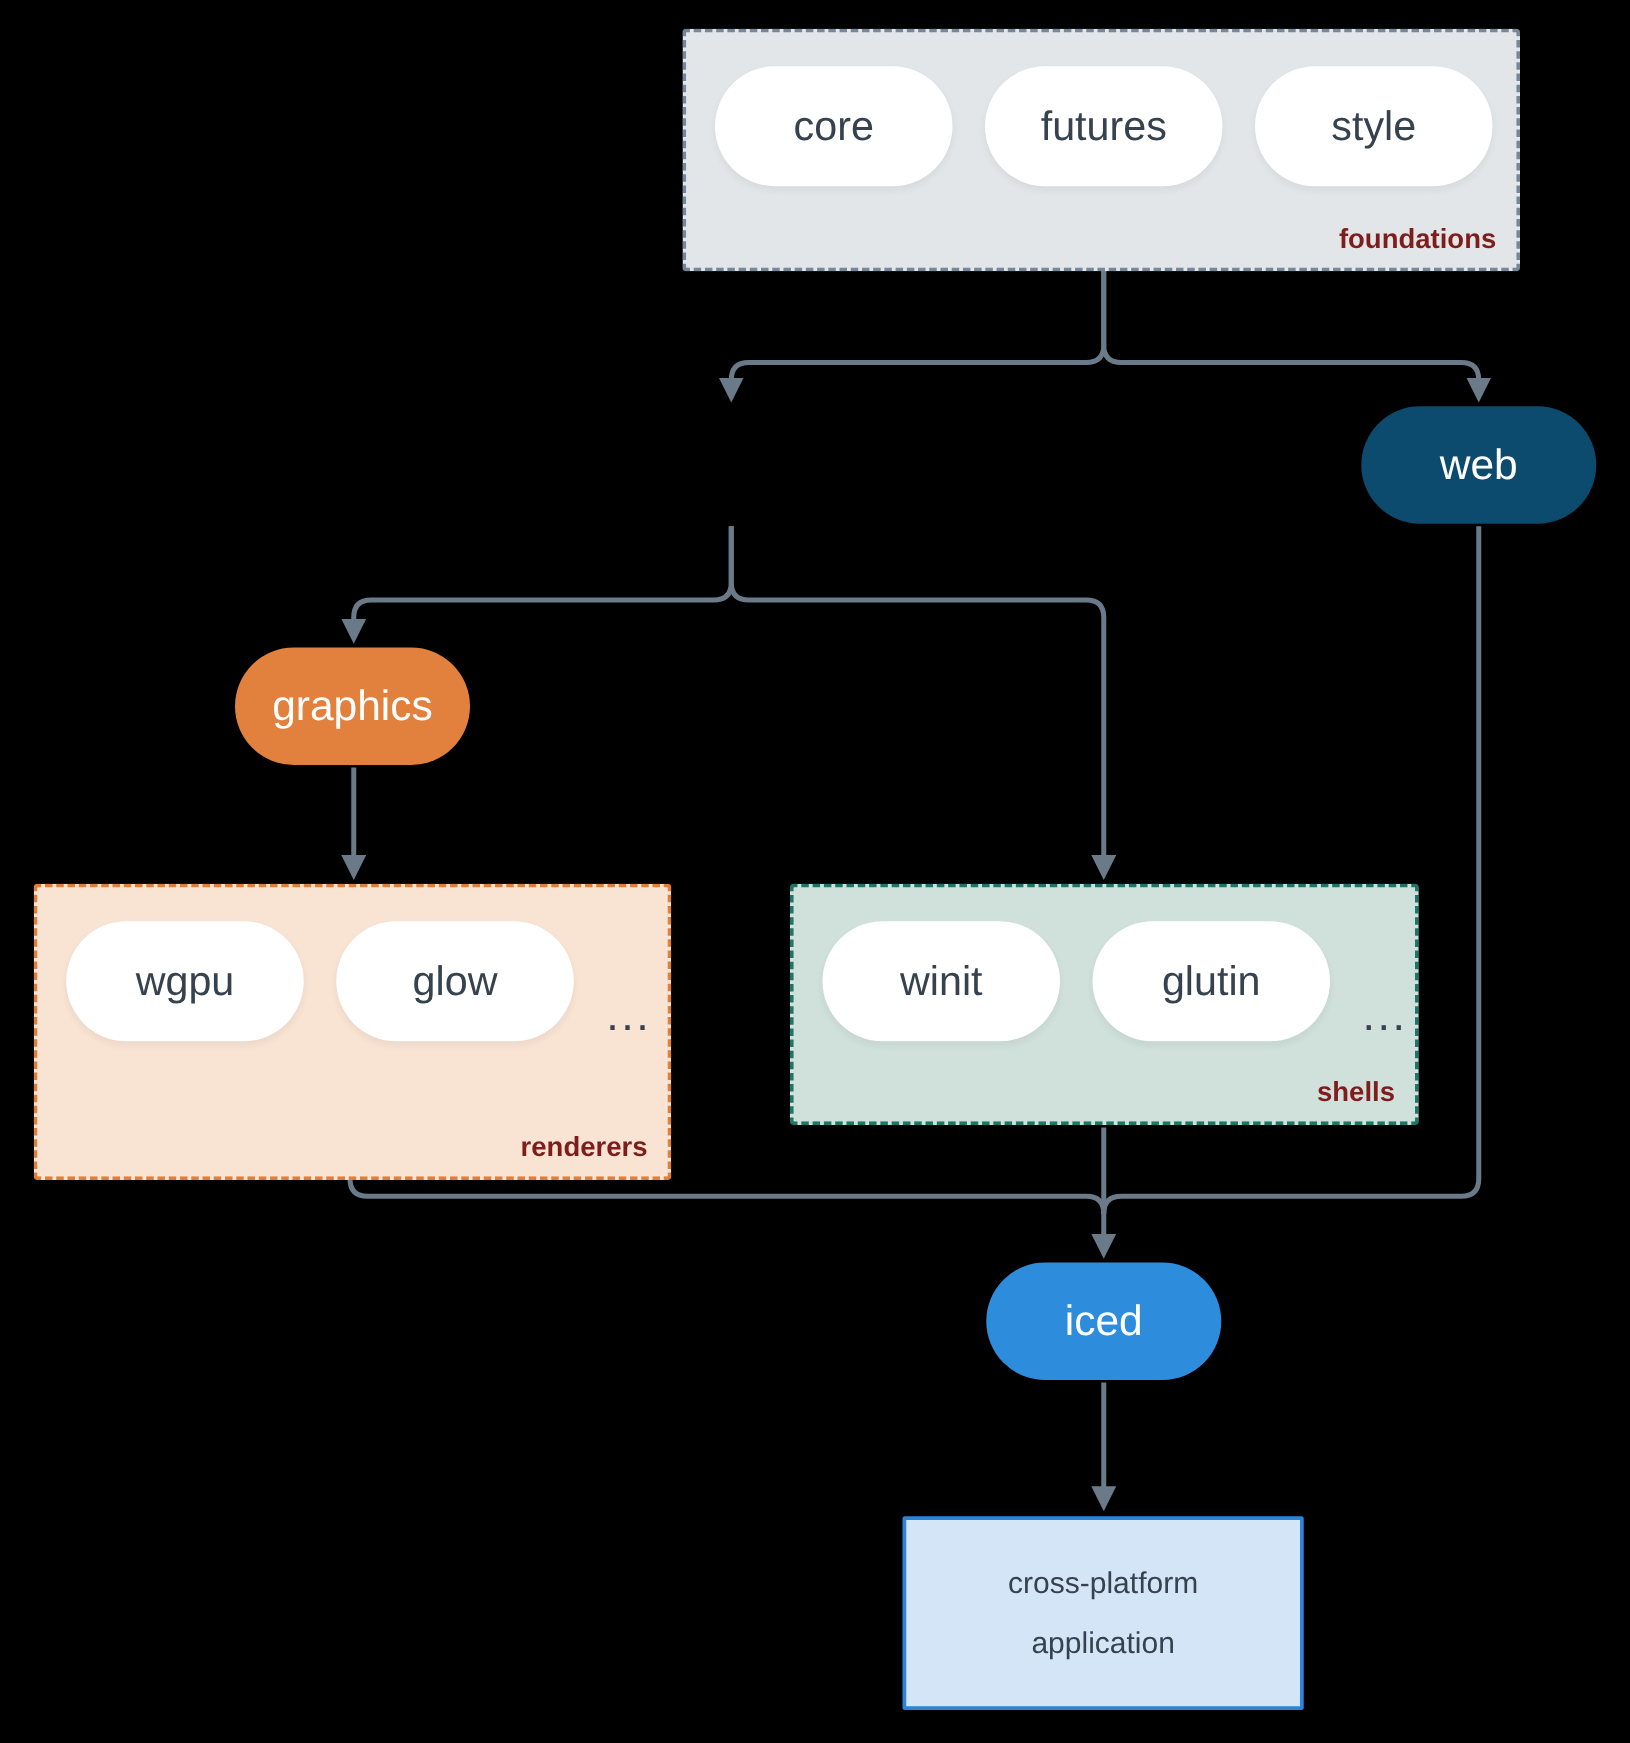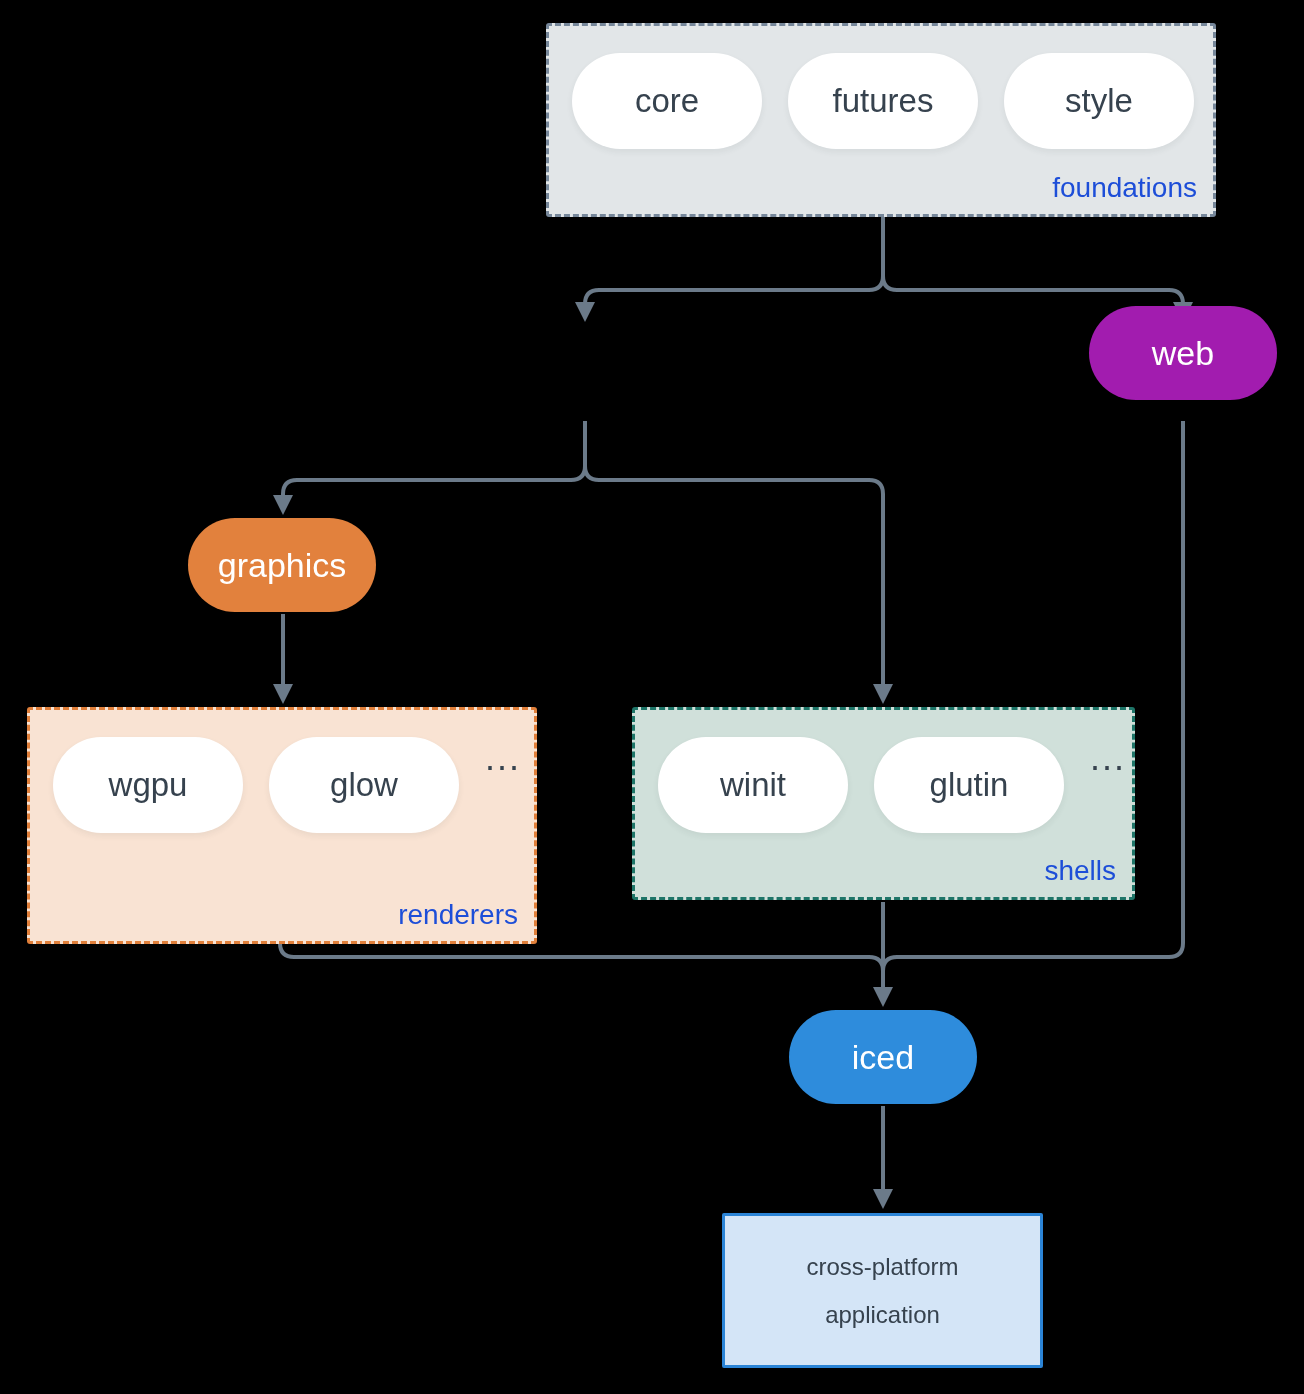--- a/index.html
+++ b/index.html
@@ -22,21 +22,21 @@
     pointer-events: none;
   }
   .group-box {
     position: absolute;
     box-sizing: border-box;
     border-radius: 3px;
     border: 3px dashed transparent;
   }
   .group-box .chips {
     display: flex;
-    align-items: flex-start;
+    align-items: flex-end;
     gap: 26px;
     padding: 27px 0 0 23px;
   }
   .chip {
     width: 190px;
     height: 96px;
     background: #ffffff;
     border-radius: 60px;
     display: flex;
     align-items: center;
@@ -47,42 +47,43 @@
   }
   .ellipsis {
     font-size: 36px;
     color: #36424e;
     letter-spacing: 2px;
   }
   .group-label {
     position: absolute;
     right: 16px;
     bottom: 10px;
-    font-size: 28px;
-    color: #1d4ed8;
+    font-size: 22px;
+    color: #7f1d1d;
+    font-weight: bold;
   }
   .pill {
     position: absolute;
     width: 188px;
     height: 94px;
     border-radius: 48px;
     display: flex;
     align-items: center;
     justify-content: center;
     font-size: 34px;
     color: #ffffff;
   }
   #foundations { left: 546px; top: 23px;  width: 670px; height: 194px;
                  background: #e2e6e8; border-color: #76879a; }
   #renderers   { left: 27px;  top: 707px; width: 510px; height: 237px;
                  background: #f9e3d3; border-color: #e07f3a; }
   #shells      { left: 632px; top: 707px; width: 503px; height: 193px;
                  background: #d0e0da; border-color: #1e7568; }
   #native   { left: 492px;  top: 325px;  background: #6759e9; }
-  #web      { left: 1089px; top: 306px;  background: #a21caf; }
+  #web      { left: 1089px; top: 325px;  background: #0c4a6e; }
   #graphics { left: 188px;  top: 518px;  background: #e2813d; }
   #iced     { left: 789px;  top: 1010px; background: #2e8cdc; }
   #app-box {
     position: absolute;
     left: 722px; top: 1213px;
     width: 321px; height: 155px;
     box-sizing: border-box;
     background: #d4e5f7;
     border: 3px solid #2b84d6;
     border-radius: 2px;

